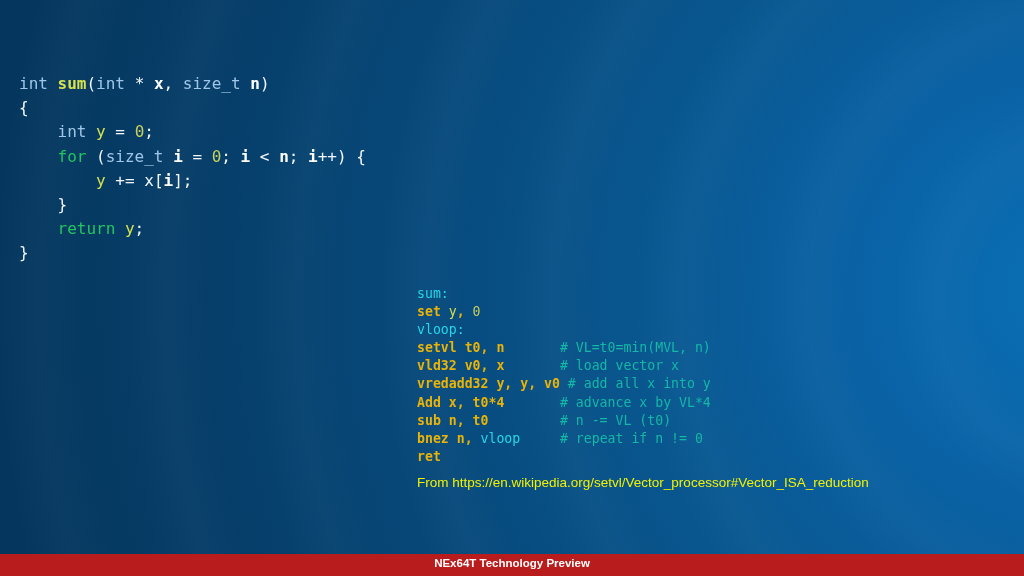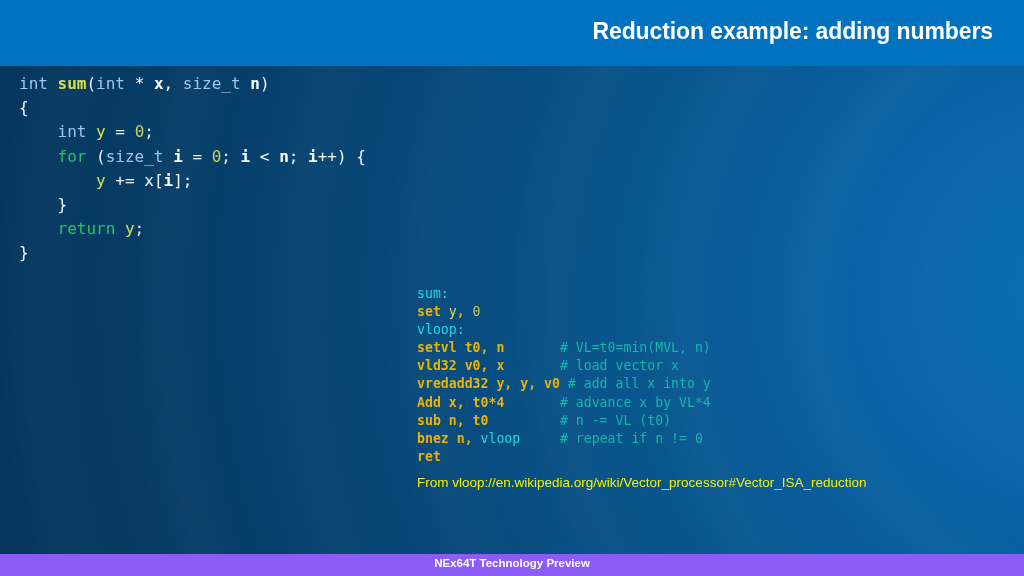--- a/index.html
+++ b/index.html
@@ -49,21 +49,21 @@
     font-size: 23px;
     font-weight: bold;
     letter-spacing: -0.1px;
     white-space: nowrap;
   }
   
   #footer-bar {
     position: absolute;
     left: 0; bottom: 0;
     width: 1024px; height: 22px;
-    background: #8b5cf6;
+    background: #b91c1c;
   }
   #footer-text {
     position: absolute;
     left: 0; right: 0;
     top: 3px;
     text-align: center;
     color: #ffffff;
     font-size: 11.5px;
     font-weight: bold;
   }
@@ -108,27 +108,24 @@
     white-space: nowrap;
   }
 </style>
 </head>
 <body>
 
 <div id="slide">
 
   <div id="slide-bg"></div>
 
-  <div id="title-bar">
-    <div id="title-text">Reduction example: adding numbers</div>
-  </div>
 
   <div class="code" id="c-code"><div><span class="t-type">int</span><span class="t-plain"> </span><span class="t-fn">sum</span><span class="t-plain">(</span><span class="t-type">int</span><span class="t-plain"> * </span><span class="t-bold">x</span><span class="t-plain">, </span><span class="t-type">size_t</span><span class="t-plain"> </span><span class="t-bold">n</span><span class="t-plain">)</span></div><div><span class="t-plain">{</span></div><div><span class="t-plain">    </span><span class="t-type">int</span><span class="t-plain"> </span><span class="t-var">y</span><span class="t-plain"> = </span><span class="t-num">0</span><span class="t-plain">;</span></div><div><span class="t-plain">    </span><span class="t-kw">for</span><span class="t-plain"> (</span><span class="t-type">size_t</span><span class="t-plain"> </span><span class="t-bold">i</span><span class="t-plain"> = </span><span class="t-num">0</span><span class="t-plain">; </span><span class="t-bold">i</span><span class="t-plain"> &lt; </span><span class="t-bold">n</span><span class="t-plain">; </span><span class="t-bold">i</span><span class="t-plain">++) {</span></div><div><span class="t-plain">        </span><span class="t-var">y</span><span class="t-plain"> += </span><span class="t-plain">x</span><span class="t-plain">[</span><span class="t-bold">i</span><span class="t-plain">];</span></div><div><span class="t-plain">    }</span></div><div><span class="t-plain">    </span><span class="t-kw">return</span><span class="t-plain"> </span><span class="t-var">y</span><span class="t-plain">;</span></div><div><span class="t-plain">}</span></div></div>
 
   <div class="code" id="asm-code"><div><span class="t-label">sum:</span></div><div><span class="t-instr">set </span><span class="t-var">y</span><span class="t-instr">, </span><span class="t-num">0</span></div><div><span class="t-label">vloop:</span></div><div><span class="t-instr">setvl t0, n       </span><span class="t-cmt"># VL=t0=min(MVL, n)</span></div><div><span class="t-instr">vld32 v0, x       </span><span class="t-cmt"># load vector x</span></div><div><span class="t-instr">vredadd32 y, y, v0 </span><span class="t-cmt"># add all x into y</span></div><div><span class="t-instr">Add x, t0*4       </span><span class="t-cmt"># advance x by VL*4</span></div><div><span class="t-instr">sub n, t0         </span><span class="t-cmt"># n -= VL (t0)</span></div><div><span class="t-instr">bnez n, </span><span class="t-label">vloop</span><span class="t-instr">     </span><span class="t-cmt"># repeat if n != 0</span></div><div><span class="t-instr">ret</span></div></div>
 
-  <div id="source-link">From vloop://en.wikipedia.org/wiki/Vector_processor#Vector_ISA_reduction</div>
+  <div id="source-link">From https://en.wikipedia.org/setvl/Vector_processor#Vector_ISA_reduction</div>
 
   <div id="footer-bar">
     <div id="footer-text">NEx64T Technology Preview</div>
   </div>
 
 </div>
 
 </body></html>

